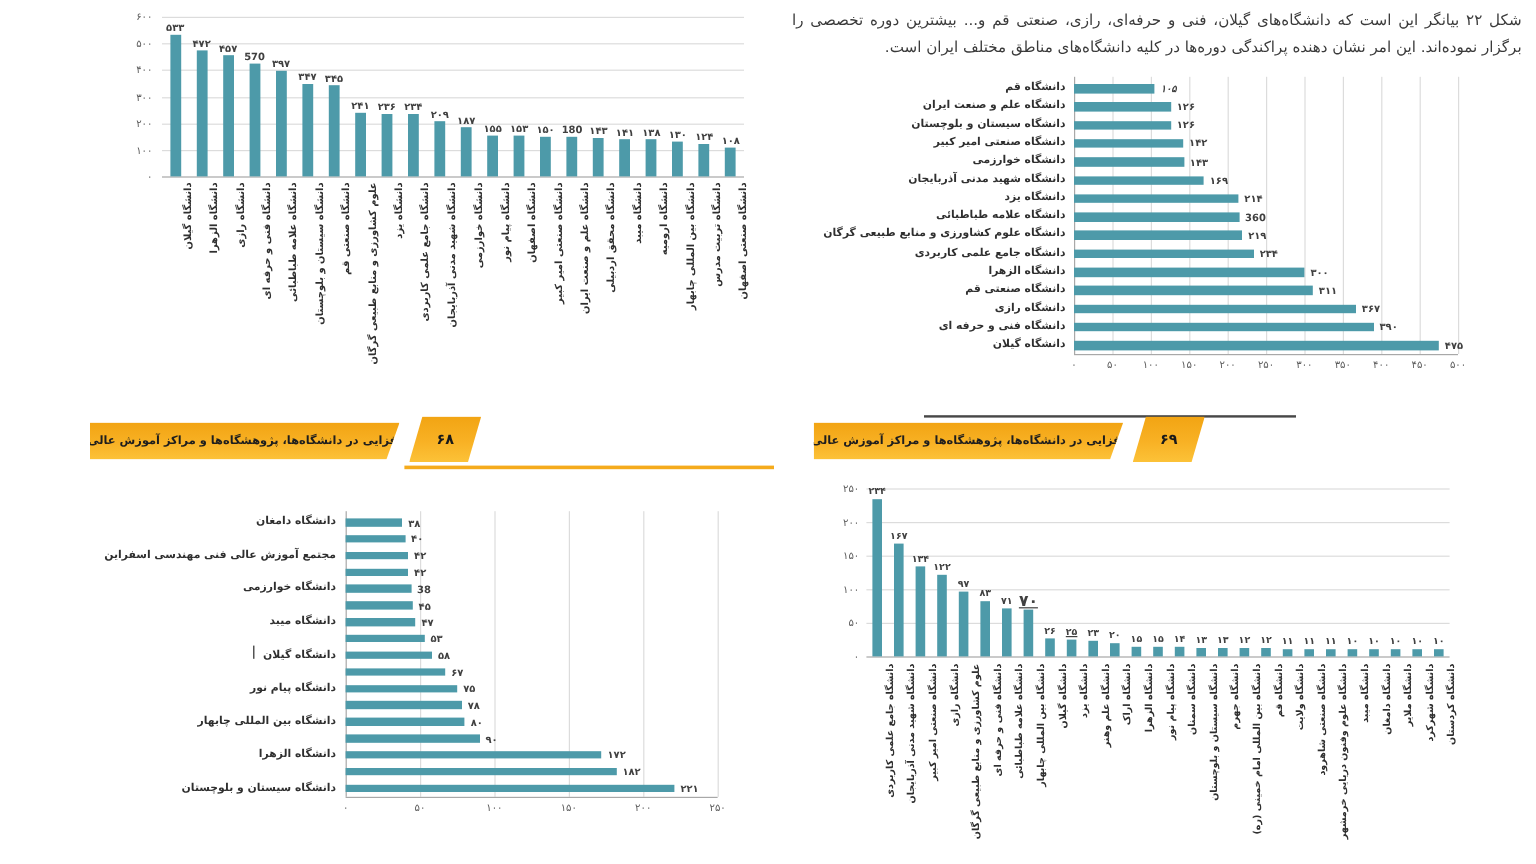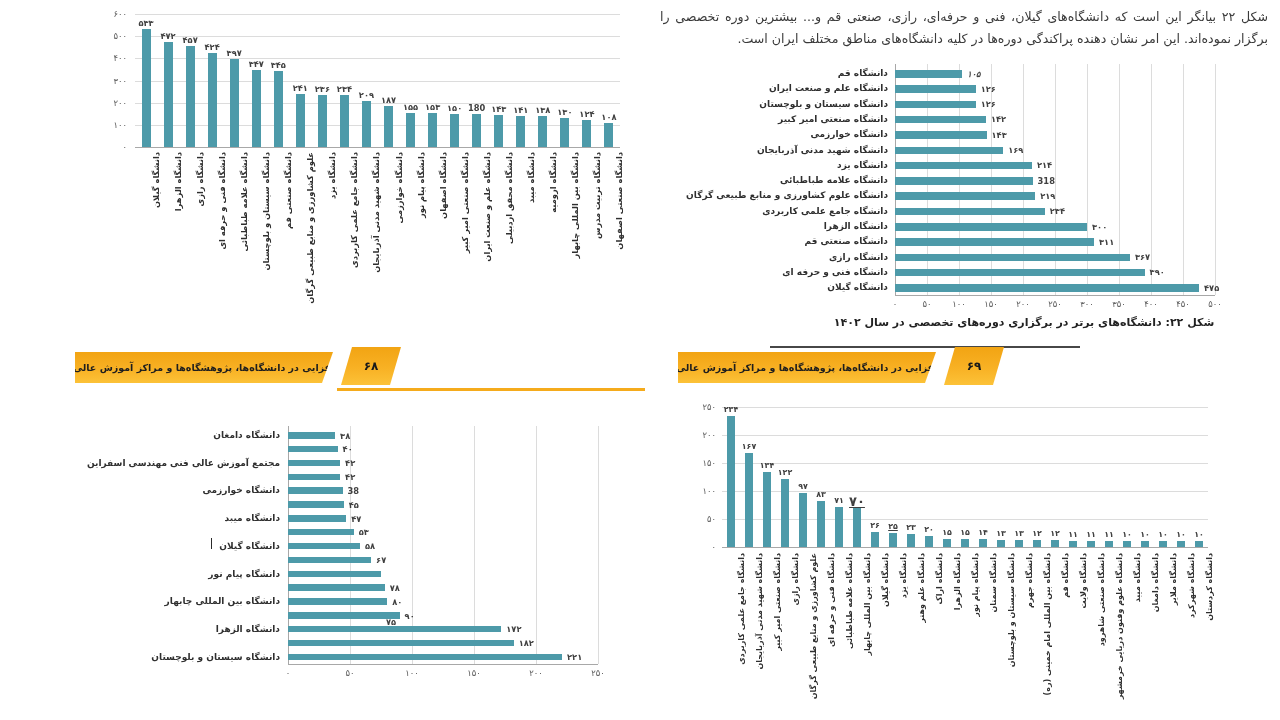--- a/index.html
+++ b/index.html
@@ -63,21 +63,21 @@
       <div class="bar-v" style="left: 66.5227px; top: 22.8517px; width: 9px; height: 118.148px;"></div>
       <div class="val" style="left: 54.0227px; width: 34px; top: 11.8517px; font-size: 8.3px;">۵۳۳</div>
       <div class="vlabel" style="left: -61.9773px; top: 146px; width: 138px; font-size: 8.3px;">دانشگاه گیلان</div>
       <div class="bar-v" style="left: 88.5682px; top: 36.3733px; width: 9px; height: 104.627px;"></div>
       <div class="val" style="left: 76.0682px; width: 34px; top: 25.3733px; font-size: 8.3px;">۴۷۲</div>
       <div class="vlabel" style="left: -39.9318px; top: 146px; width: 138px; font-size: 8.3px;">دانشگاه الزهرا</div>
       <div class="bar-v" style="left: 110.614px; top: 39.6983px; width: 9px; height: 101.302px;"></div>
       <div class="val" style="left: 98.1136px; width: 34px; top: 28.6983px; font-size: 8.3px;">۴۵۷</div>
       <div class="vlabel" style="left: -17.8864px; top: 146px; width: 138px; font-size: 8.3px;">دانشگاه رازی</div>
       <div class="bar-v" style="left: 132.659px; top: 47.0133px; width: 9px; height: 93.9867px;"></div>
-      <div class="val" style="left: 120.159px; width: 34px; top: 36.0133px; font-size: 8.3px;">۴۲۴</div>
+      <div class="val" style="left: 120.159px; width: 34px; top: 36.0133px; font-size: 8.3px;">570</div>
       <div class="vlabel" style="left: 4.15909px; top: 146px; width: 138px; font-size: 8.3px;">دانشگاه فنی و حرفه ای</div>
       <div class="bar-v" style="left: 154.705px; top: 52.9983px; width: 9px; height: 88.0017px;"></div>
       <div class="val" style="left: 142.205px; width: 34px; top: 41.9983px; font-size: 8.3px;">۳۹۷</div>
       <div class="vlabel" style="left: 26.2045px; top: 146px; width: 138px; font-size: 8.3px;">دانشگاه علامه طباطبائی</div>
       <div class="bar-v" style="left: 176.75px; top: 64.0817px; width: 9px; height: 76.9183px;"></div>
       <div class="val" style="left: 164.25px; width: 34px; top: 53.0817px; font-size: 8.3px;">۳۴۷</div>
       <div class="vlabel" style="left: 48.25px; top: 146px; width: 138px; font-size: 8.3px;">دانشگاه سیستان و بلوچستان</div>
       <div class="bar-v" style="left: 198.795px; top: 64.525px; width: 9px; height: 76.475px;"></div>
       <div class="val" style="left: 186.295px; width: 34px; top: 53.525px; font-size: 8.3px;">۳۴۵</div>
       <div class="vlabel" style="left: 70.2955px; top: 146px; width: 138px; font-size: 8.3px;">دانشگاه صنعتی قم</div>
@@ -169,21 +169,21 @@
       <div class="bar-h" style="left: 237px; top: 127.2px; width: 91.52px; height: 7.5px;"></div>
       <div class="val" style="left: 333.52px; top: 125.7px; text-align: left;">۱۴۳</div>
       <div class="hcat" style="left: 0px; width: 230px; top: 124.2px;">دانشگاه خوارزمی</div>
       <div class="bar-h" style="left: 237px; top: 142.5px; width: 108.16px; height: 7.5px;"></div>
       <div class="val" style="left: 350.16px; top: 141px; text-align: left;">۱۶۹</div>
       <div class="hcat" style="left: 0px; width: 230px; top: 139.5px;">دانشگاه شهید مدنی آذربایجان</div>
       <div class="bar-h" style="left: 237px; top: 157.8px; width: 136.96px; height: 7.5px;"></div>
       <div class="val" style="left: 378.96px; top: 156.3px; text-align: left;">۲۱۴</div>
       <div class="hcat" style="left: 0px; width: 230px; top: 154.8px;">دانشگاه یزد</div>
       <div class="bar-h" style="left: 237px; top: 173.1px; width: 137.6px; height: 7.5px;"></div>
-      <div class="val" style="left: 379.6px; top: 171.6px; text-align: left;">318</div>
+      <div class="val" style="left: 379.6px; top: 171.6px; text-align: left;">360</div>
       <div class="hcat" style="left: 0px; width: 230px; top: 170.1px;">دانشگاه علامه طباطبائی</div>
       <div class="bar-h" style="left: 237px; top: 188.4px; width: 140.16px; height: 7.5px;"></div>
       <div class="val" style="left: 382.16px; top: 186.9px; text-align: left;">۲۱۹</div>
       <div class="hcat" style="left: 0px; width: 230px; top: 185.4px;">دانشگاه علوم کشاورزی و منابع طبیعی گرگان</div>
       <div class="bar-h" style="left: 237px; top: 203.7px; width: 149.76px; height: 7.5px;"></div>
       <div class="val" style="left: 391.76px; top: 202.2px; text-align: left;">۲۳۴</div>
       <div class="hcat" style="left: 0px; width: 230px; top: 200.7px;">دانشگاه جامع علمی کاربردی</div>
       <div class="bar-h" style="left: 237px; top: 219px; width: 192px; height: 7.5px;"></div>
       <div class="val" style="left: 434px; top: 217.5px; text-align: left;">۳۰۰</div>
       <div class="hcat" style="left: 0px; width: 230px; top: 216px;">دانشگاه الزهرا</div>
@@ -192,21 +192,20 @@
       <div class="hcat" style="left: 0px; width: 230px; top: 231.3px;">دانشگاه صنعتی قم</div>
       <div class="bar-h" style="left: 237px; top: 249.6px; width: 234.88px; height: 7.5px;"></div>
       <div class="val" style="left: 476.88px; top: 248.1px; text-align: left;">۳۶۷</div>
       <div class="hcat" style="left: 0px; width: 230px; top: 246.6px;">دانشگاه رازی</div>
       <div class="bar-h" style="left: 237px; top: 264.9px; width: 249.6px; height: 7.5px;"></div>
       <div class="val" style="left: 491.6px; top: 263.4px; text-align: left;">۳۹۰</div>
       <div class="hcat" style="left: 0px; width: 230px; top: 261.9px;">دانشگاه فنی و حرفه ای</div>
       <div class="bar-h" style="left: 237px; top: 280.2px; width: 304px; height: 7.5px;"></div>
       <div class="val" style="left: 546px; top: 278.7px; text-align: left;">۴۷۵</div>
       <div class="hcat" style="left: 0px; width: 230px; top: 277.2px;">دانشگاه گیلان</div>
-      <div class="caption" style="left: 130px; width: 472px; top: 312px;">شکل ۲۲: دانشگاه‌های برتر در برگزاری دوره‌های تخصصی در سال ۱۴۰۲</div>
     </div>
 
   <div class="banner" style="left:75px;top:345px;width:575px;height:47px;">
     <div class="banner-box" style="left:0;top:7px;width:258px;height:31px;clip-path:polygon(0 0,100% 0,calc(100% - 11px) 100%,0 100%);">
       <span class="banner-title">مهارت‌افزایی در دانشگاه‌ها، پژوهشگاه‌ها و مراکز آموزش عالی کشور</span>
     </div>
     <div class="banner-box" style="left:266px;top:2px;width:60px;height:38px;clip-path:polygon(11px 0,100% 0,calc(100% - 11px) 100%,0 100%);">
       <span class="banner-page">۶۸</span>
     </div>
     <div class="banner-underline" style="left:262px;top:43px;width:308px;"></div>
@@ -256,21 +255,21 @@
       <div class="val" style="left: 276.28px; top: 95.6px; text-align: left;">۴۷</div>
       <div class="hcat" style="left: 0px; width: 205px; top: 94.1px;">دانشگاه میبد</div>
       <div class="bar-h" style="left: 213px; top: 110.95px; width: 65.72px; height: 6.5px;"></div>
       <div class="val" style="left: 283.72px; top: 109.45px; text-align: left;">۵۳</div>
       <div class="bar-h" style="left: 213px; top: 124.8px; width: 71.92px; height: 6.5px;"></div>
       <div class="val" style="left: 289.92px; top: 123.3px; text-align: left;">۵۸</div>
       <div class="hcat" style="left: 0px; width: 205px; top: 121.8px;">دانشگاه گیلان</div>
       <div class="bar-h" style="left: 213px; top: 138.65px; width: 83.08px; height: 6.5px;"></div>
       <div class="val" style="left: 301.08px; top: 137.15px; text-align: left;">۶۷</div>
       <div class="bar-h" style="left: 213px; top: 152.5px; width: 93px; height: 6.5px;"></div>
-      <div class="val" style="left: 311px; top: 151px; text-align: left; margin-top: 48px;">۷۵</div>
+      <div class="val" style="left: 311px; top: 151px; text-align: left;">۷۵</div>
       <div class="hcat" style="left: 0px; width: 205px; top: 149.5px;">دانشگاه پیام نور</div>
       <div class="bar-h" style="left: 213px; top: 166.35px; width: 96.72px; height: 6.5px;"></div>
       <div class="val" style="left: 314.72px; top: 164.85px; text-align: left;">۷۸</div>
       <div class="bar-h" style="left: 213px; top: 180.2px; width: 99.2px; height: 6.5px;"></div>
       <div class="val" style="left: 317.2px; top: 178.7px; text-align: left;">۸۰</div>
       <div class="hcat" style="left: 0px; width: 205px; top: 177.2px;">دانشگاه بین المللی چابهار</div>
       <div class="bar-h" style="left: 213px; top: 194.05px; width: 111.6px; height: 6.5px;"></div>
       <div class="val" style="left: 329.6px; top: 192.55px; text-align: left;">۹۰</div>
       <div class="bar-h" style="left: 213px; top: 207.9px; width: 213.28px; height: 6.5px;"></div>
       <div class="val" style="left: 431.28px; top: 206.4px; text-align: left;">۱۷۲</div>

